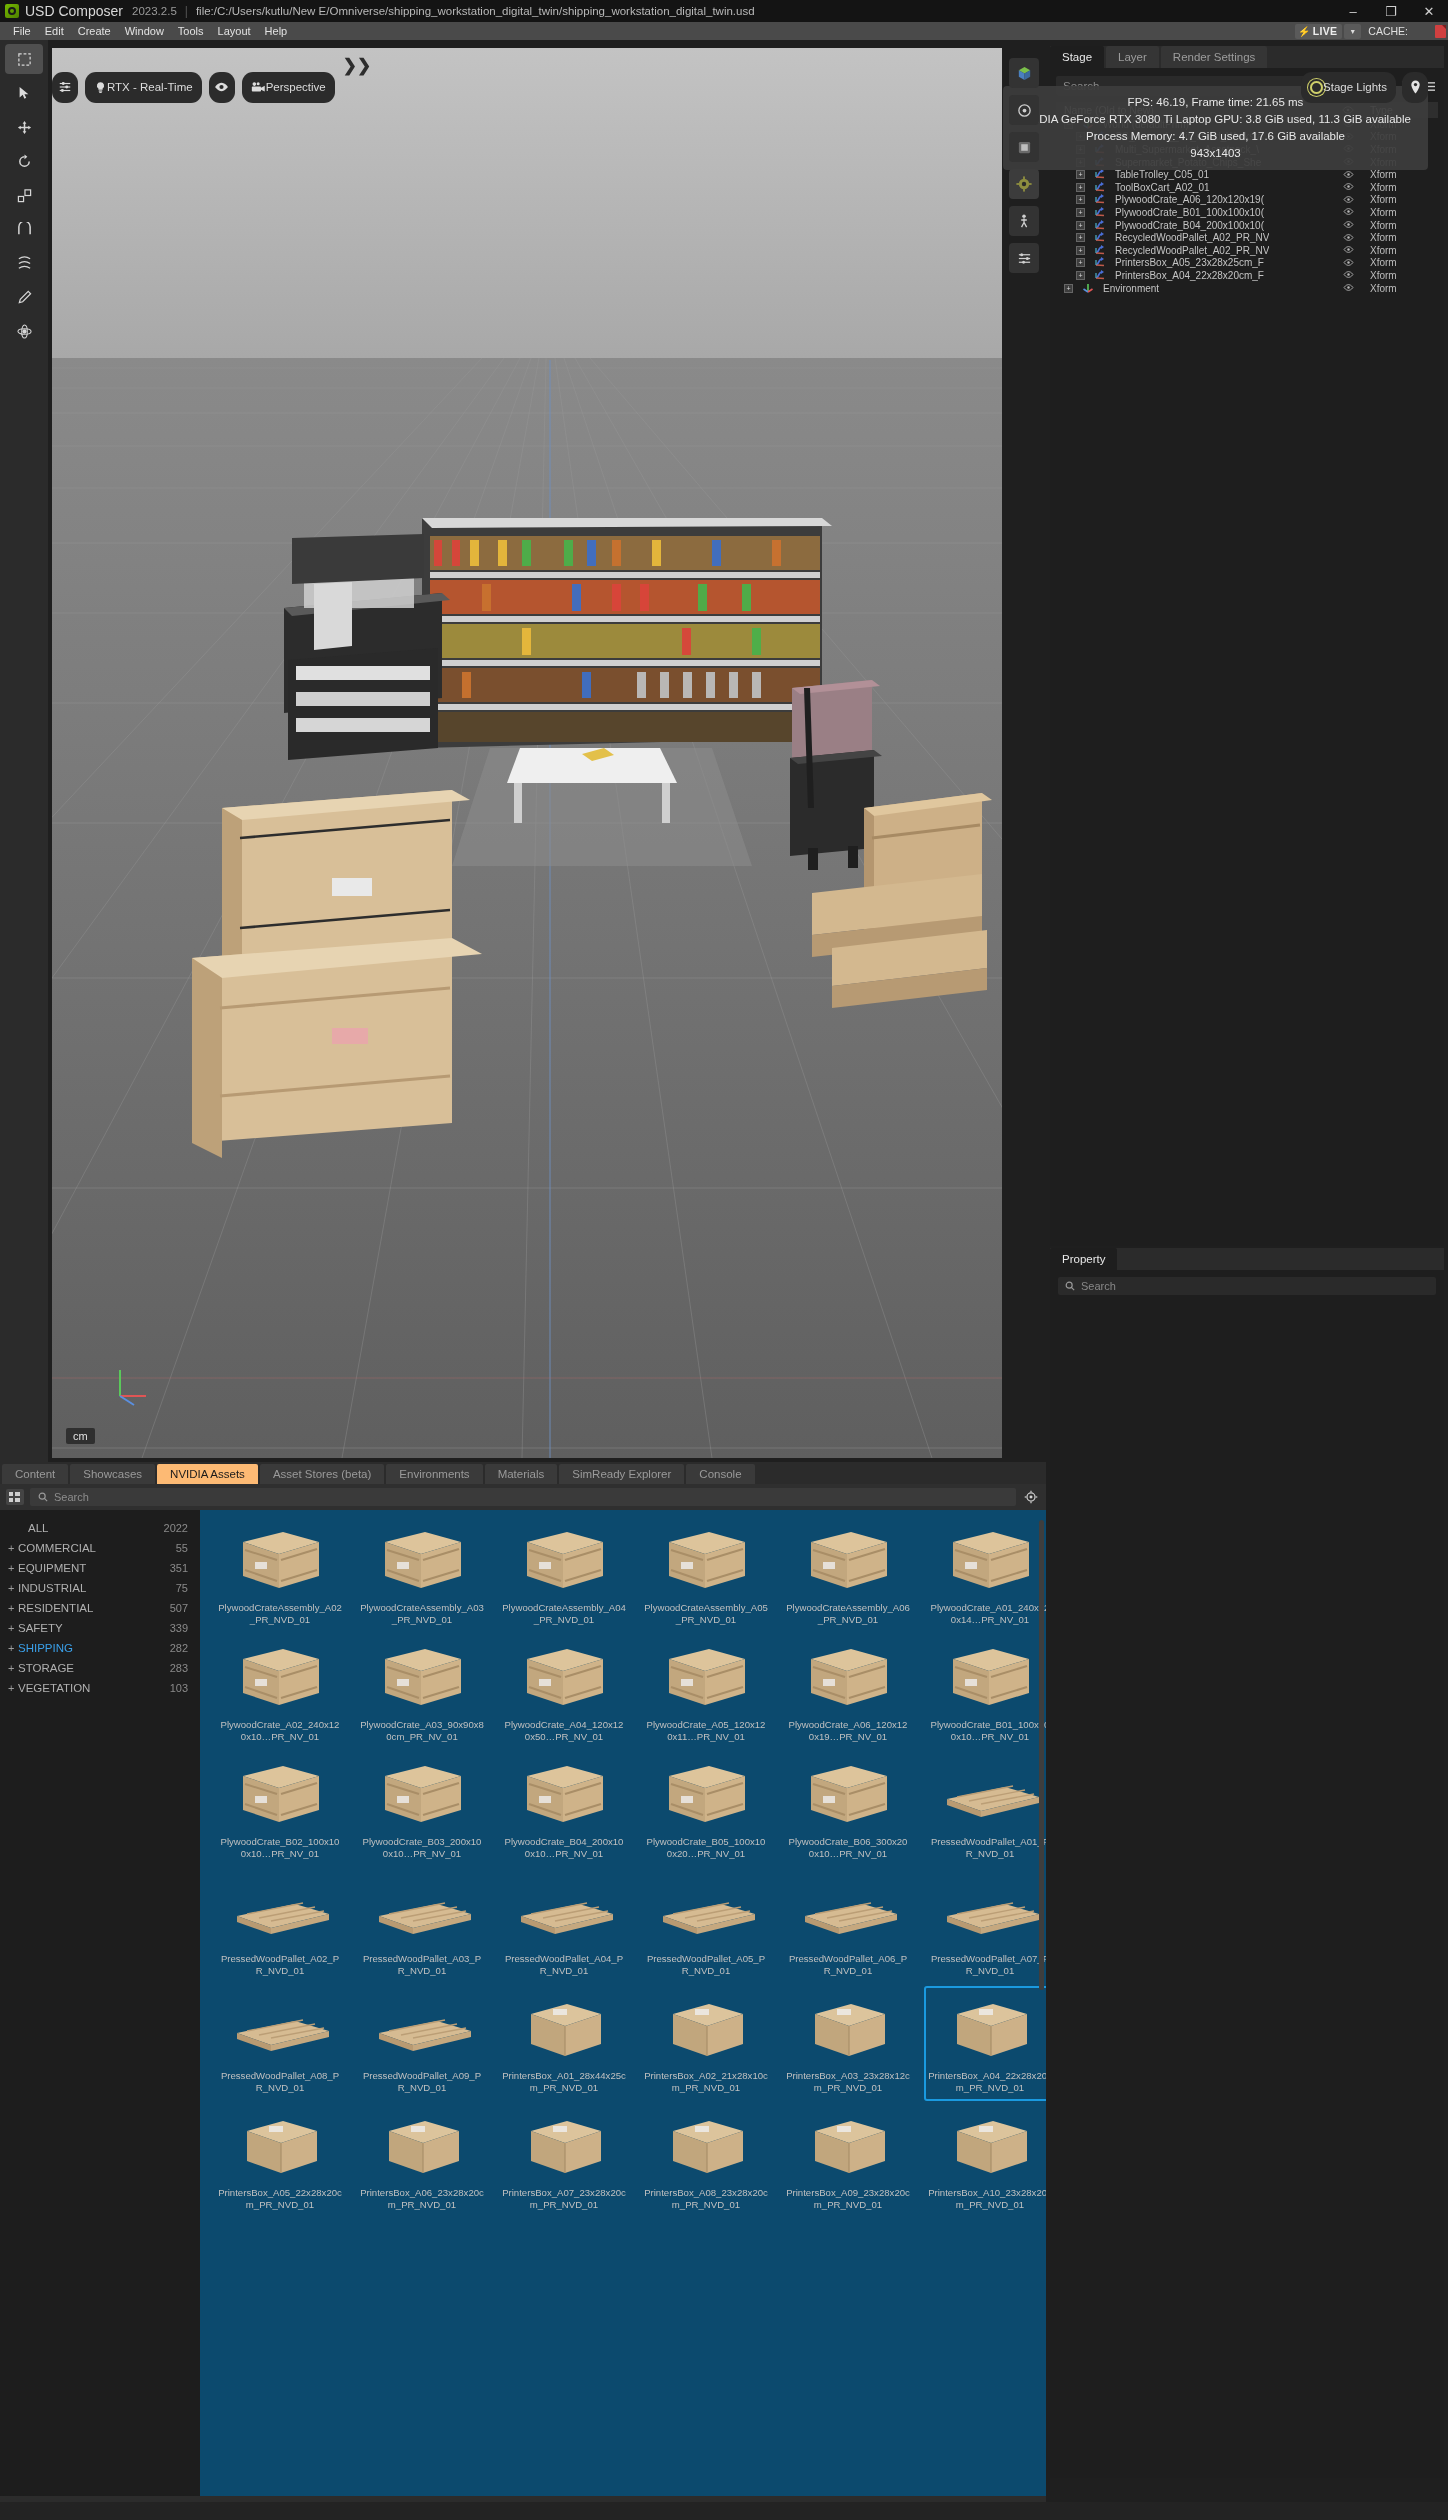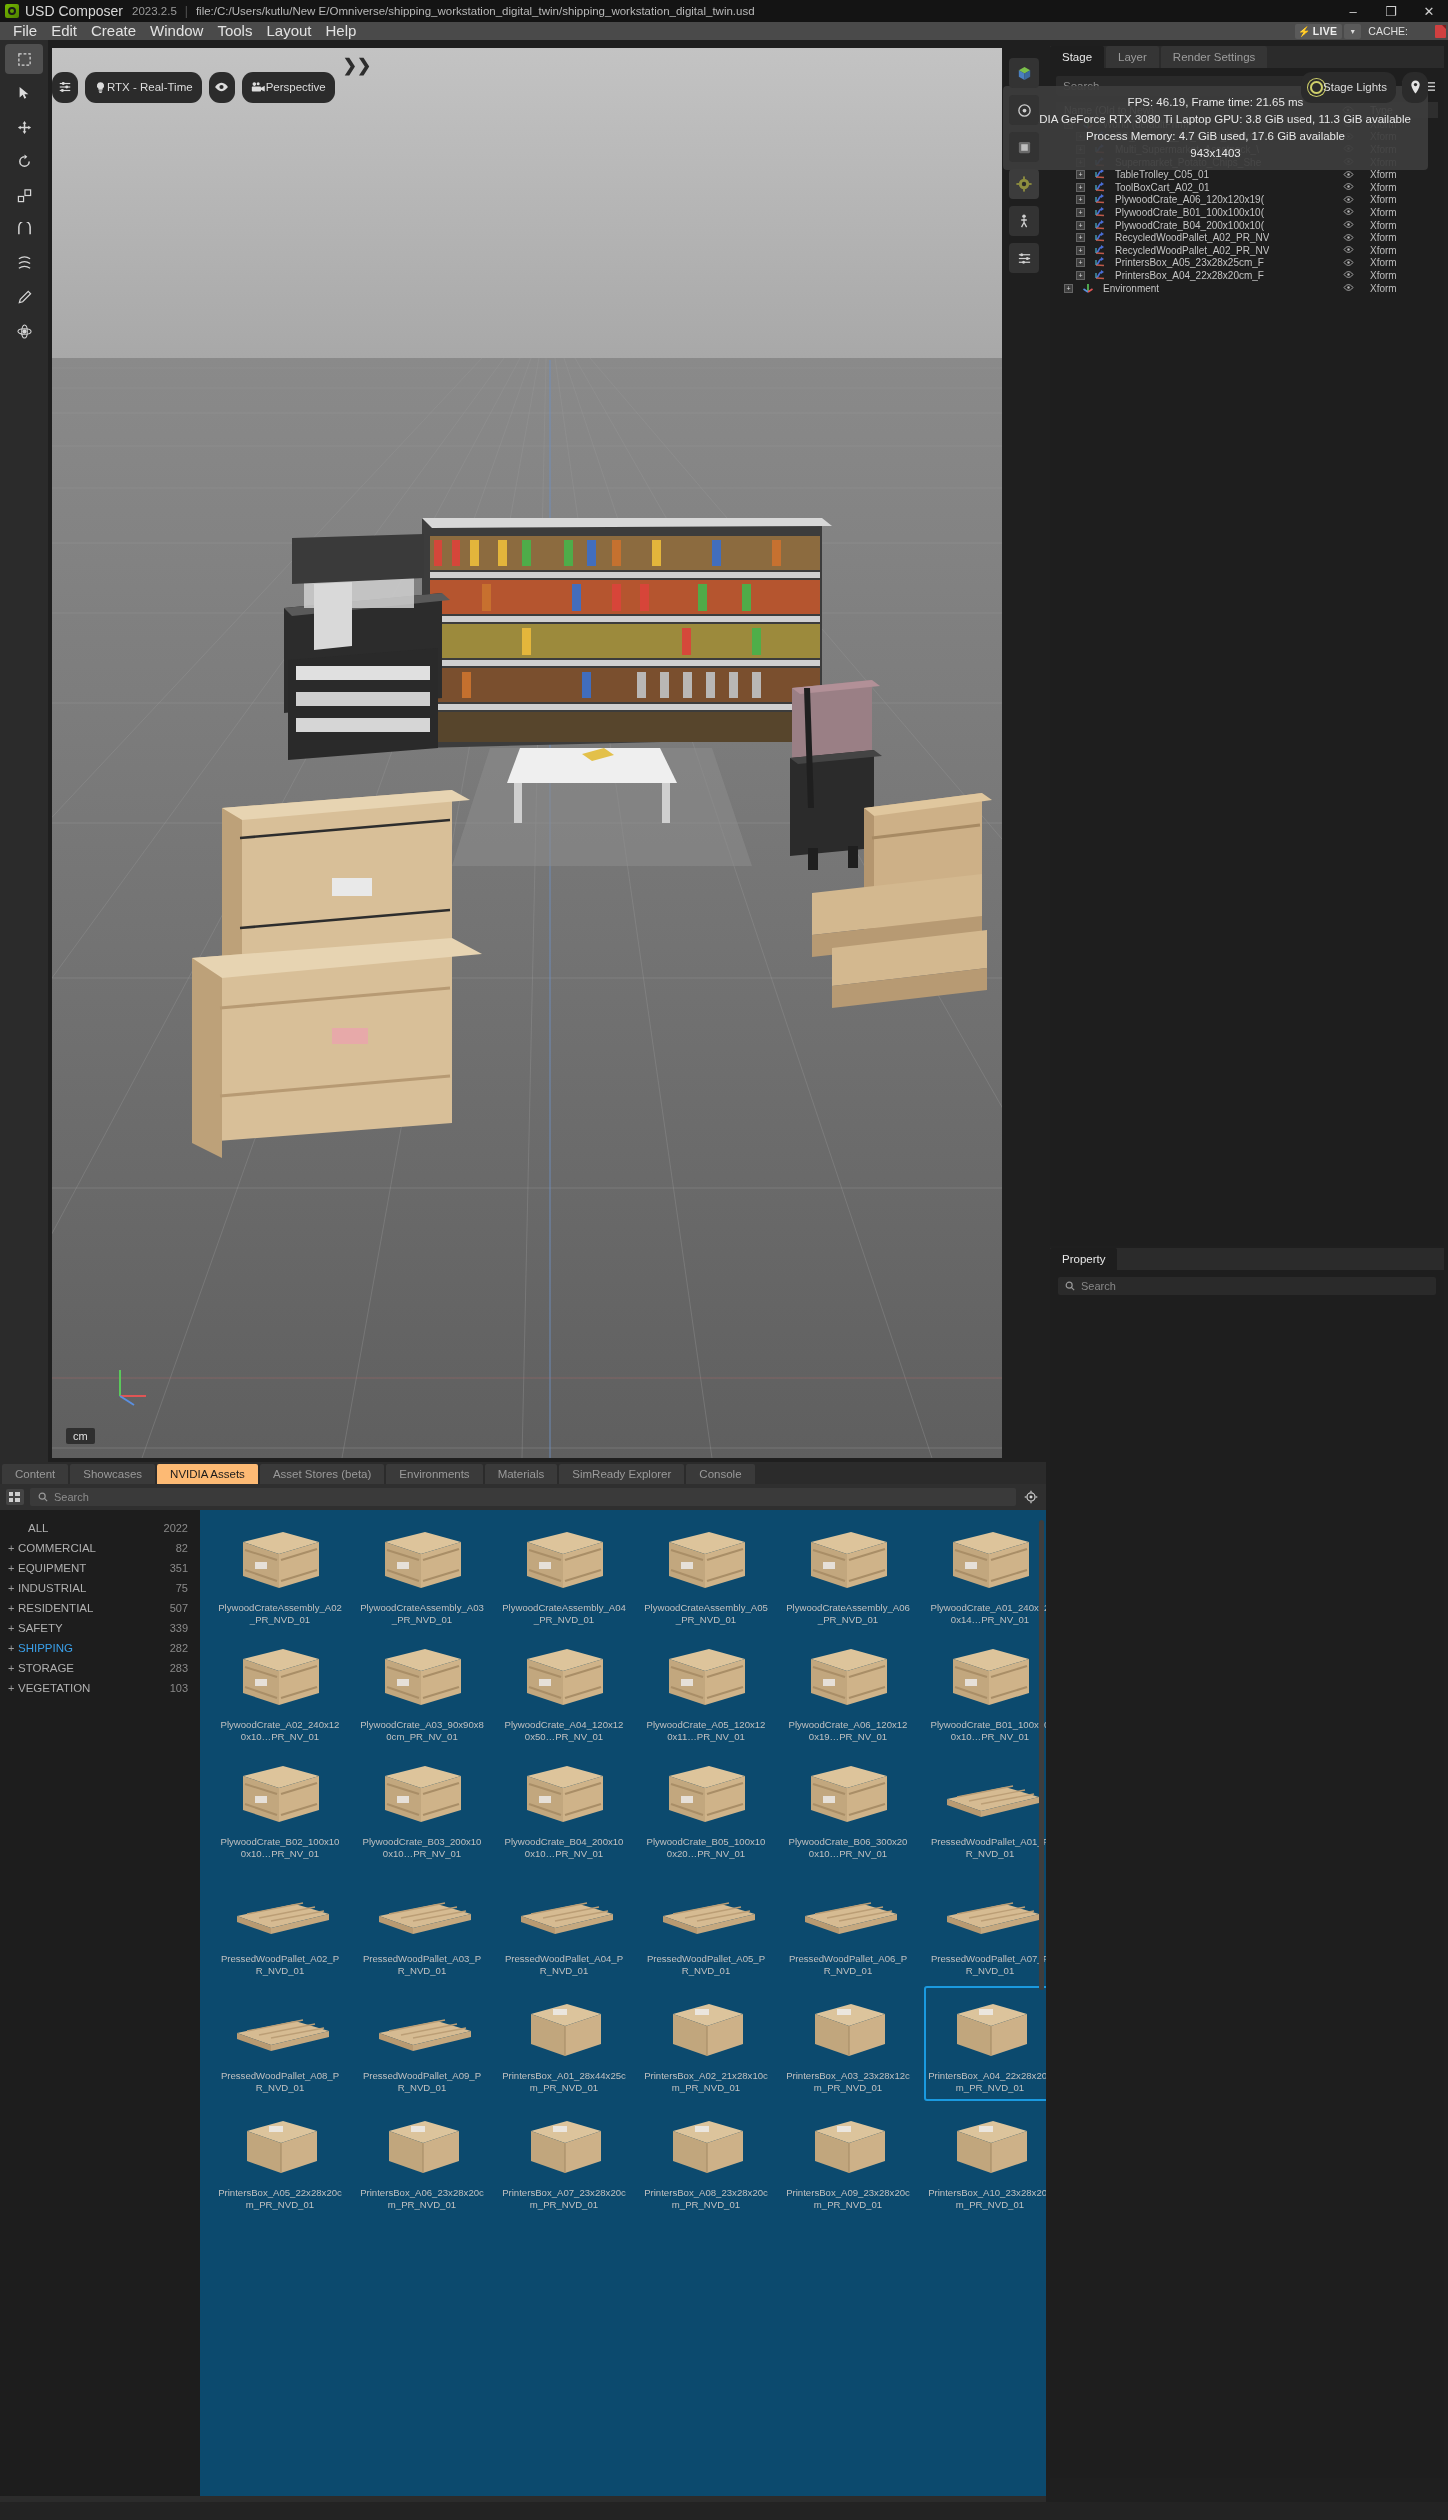--- a/index.html
+++ b/index.html
@@ -18,21 +18,21 @@
   .title-ver { font-size:11.5px; color:#9a9a9a; margin-left:9px; }
   .title-sep { color:#555; margin:0 8px; font-size:12px; }
   .title-path { font-size:11.5px; color:#b9b9b9; }
   .winbtns { position:absolute; right:0; top:0; height:22px; display:flex; }
   .winbtn { width:38px; height:22px; display:flex; align-items:center; justify-content:center;
     color:#d0d0d0; font-size:13px; }
 
   
   .menubar { position:absolute; left:0; top:22px; width:1448px; height:18px;
     background:#4a4a4a; display:flex; align-items:center; padding-left:6px; }
-  .menuitem { font-size:15px; color:#e2e2e2; padding:0 7px; line-height:18px; }
+  .menuitem { font-size:11px; color:#e2e2e2; padding:0 7px; line-height:18px; }
   .live-wrap { position:absolute; right:2px; top:22px; height:18px; display:flex;
     align-items:center; gap:0px; }
   .live-pill { display:flex; align-items:center; background:#5a5a5a; height:15px;
     padding:0 5px 0 3px; border-radius:2px; }
   .live-bolt { color:#f5d000; font-size:10px; margin-right:2px; }
   .live-txt { font-size:10.5px; color:#ededed; font-weight:bold; letter-spacing:.3px; }
   .live-caret { width:17px; height:15px; background:#5a5a5a; margin-left:2px;
     display:flex; align-items:center; justify-content:center; font-size:8px; color:#ddd; border-radius:2px;}
   .cache-txt { font-size:10.5px; color:#e0e0e0; margin-left:7px; }
   .cache-off { font-size:10.5px; color:#e24a4a; margin-left:3px; font-weight:bold;margin-top:48px;}
@@ -866,21 +866,21 @@
         </div>
     </div>
     <div class="bbody">
       <div class="cats" id="category-list">
           <div class="cat all">
             <span class="cname">ALL</span>
             <span class="cnum">2022</span>
           </div>
           <div class="cat">
             <span class="cname"><span class="plus">+</span>COMMERCIAL</span>
-            <span class="cnum">82</span>
+            <span class="cnum">55</span>
           </div>
           <div class="cat">
             <span class="cname"><span class="plus">+</span>EQUIPMENT</span>
             <span class="cnum">351</span>
           </div>
           <div class="cat">
             <span class="cname"><span class="plus">+</span>INDUSTRIAL</span>
             <span class="cnum">75</span>
           </div>
           <div class="cat">

